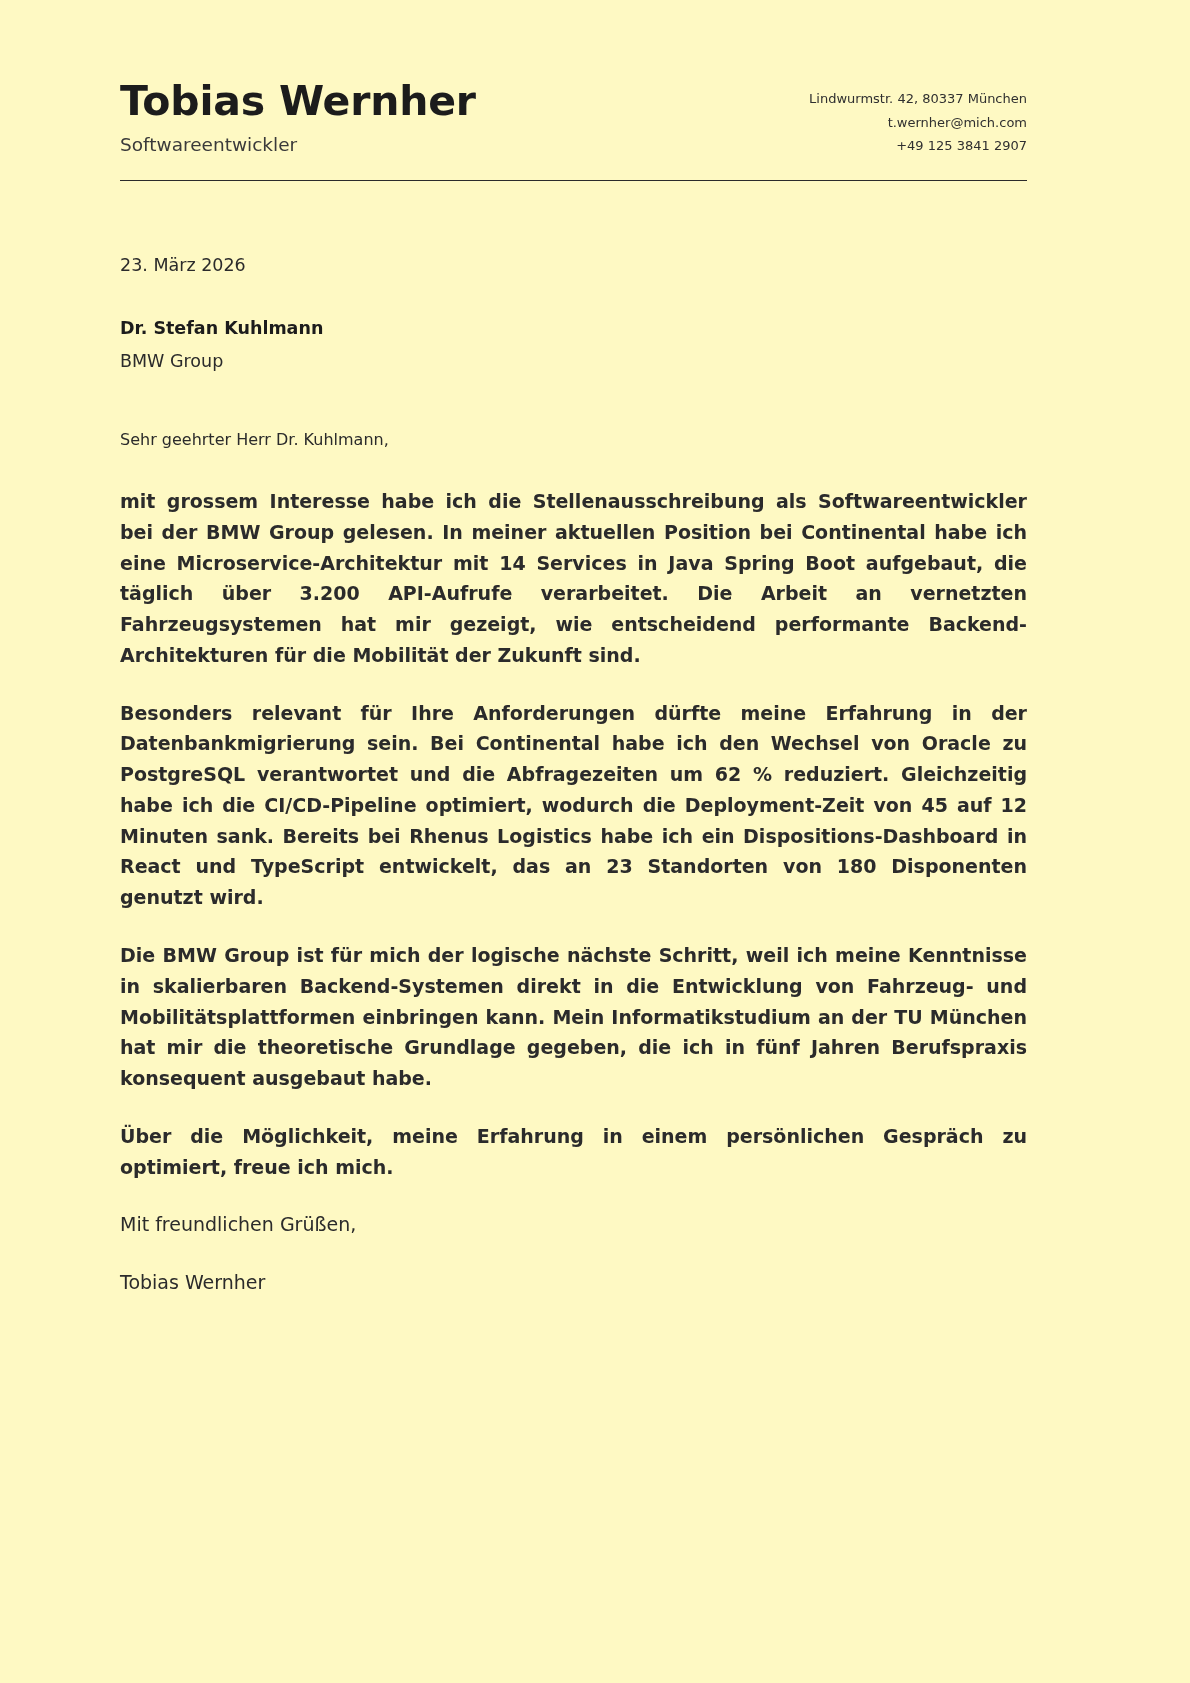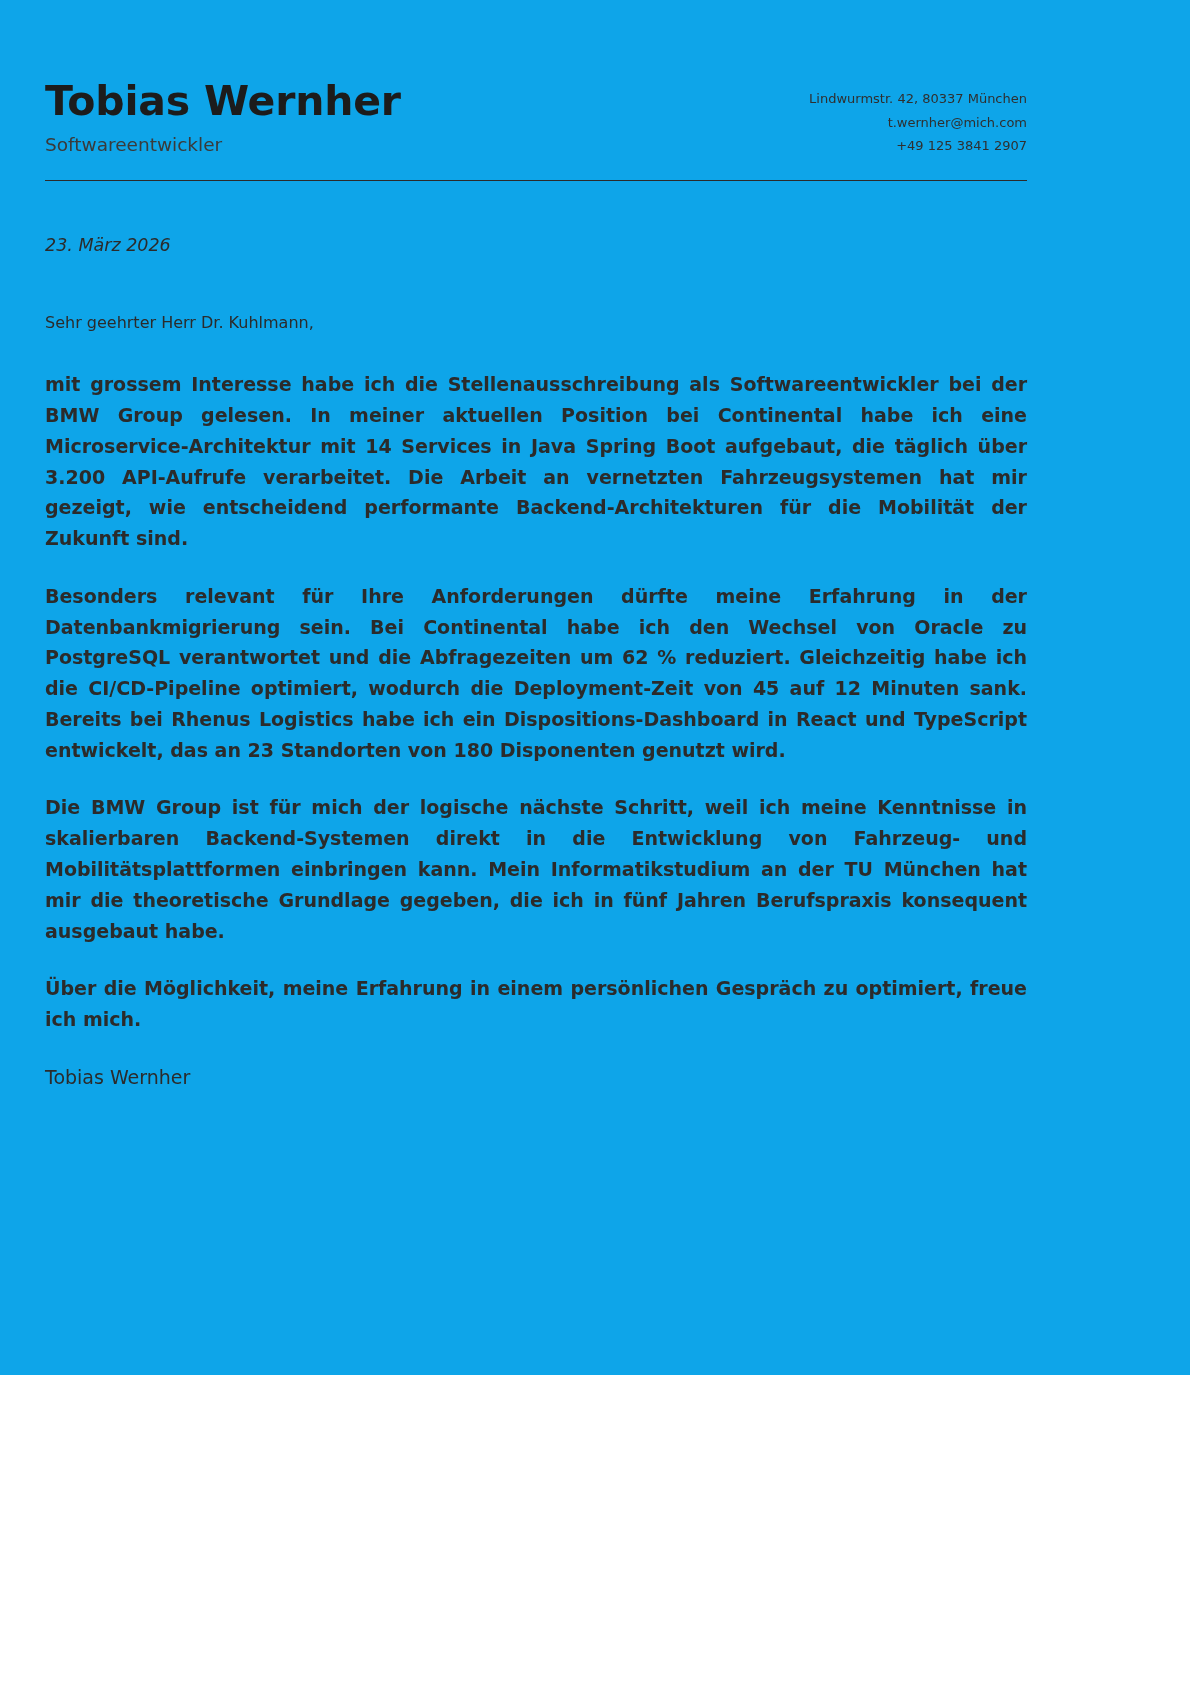--- a/index.html
+++ b/index.html
@@ -10,24 +10,24 @@
   body {
     width: 1190px;
     height: 1683px;
     font-family: "DejaVu Sans", "Liberation Sans", sans-serif;
     color: #2b2b2b;
     -webkit-font-smoothing: antialiased;
   }
   .page {
     position: relative;
     width: 1190px;
-    height: 1375px;
+    height: 1683px;
     box-sizing: border-box;
-    padding: 78px 163px 0 45px;
-    background: #0ea5e9;
+    padding: 78px 163px 0 120px;
+    background: #fef9c3;
   }
 
   
   .letterhead {
     display: flex;
     align-items: flex-start;
     justify-content: space-between;
     padding-bottom: 22px;
     border-bottom: 1.4px solid #2b2b2b;
   }
@@ -52,21 +52,21 @@
     text-align: right;
     font-size: 13px;
     line-height: 1.82;
     color: #2f2f2f;
     padding-top: 9px;
     white-space: nowrap;
   }
   .contact div { display: block; }
 
   
-  .meta { margin-top: 52px; font-style: italic; }
+  .meta { margin-top: 72px; }
   .date {
     font-size: 17.5px;
     line-height: 1.4;
     color: #2b2b2b;
   }
   .recipient { margin-top: 39px; }
   .recipient-name {
     font-size: 17.5px;
     font-weight: 700;
     color: #1c1c1c;
@@ -123,24 +123,29 @@
     </div>
     <div class="contact">
       <div>Lindwurmstr. 42, 80337 München</div>
       <div>t.wernher@mich.com</div>
       <div>+49 125 3841 2907</div>
     </div>
   </div>
 
   <div class="meta">
     <div class="date">23. März 2026</div>
+    <div class="recipient">
+      <div class="recipient-name">Dr. Stefan Kuhlmann</div>
+      <div class="recipient-org">BMW Group</div>
+    </div>
   </div>
 
   <div class="letter-body">
     <div class="salutation">Sehr geehrter Herr Dr. Kuhlmann,</div>
     <p class="para">mit grossem Interesse habe ich die Stellenausschreibung als Softwareentwickler bei der BMW Group gelesen. In meiner aktuellen Position bei Continental habe ich eine Microservice-Architektur mit 14 Services in Java Spring Boot aufgebaut, die täglich über 3.200 API-Aufrufe verarbeitet. Die Arbeit an vernetzten Fahrzeugsystemen hat mir gezeigt, wie entscheidend performante Backend-Architekturen für die Mobilität der Zukunft sind.</p>
     <p class="para">Besonders relevant für Ihre Anforderungen dürfte meine Erfahrung in der Datenbankmigrierung sein. Bei Continental habe ich den Wechsel von Oracle zu PostgreSQL verantwortet und die Abfragezeiten um 62 % reduziert. Gleichzeitig habe ich die CI/CD-Pipeline optimiert, wodurch die Deployment-Zeit von 45 auf 12 Minuten sank. Bereits bei Rhenus Logistics habe ich ein Dispositions-Dashboard in React und TypeScript entwickelt, das an 23 Standorten von 180 Disponenten genutzt wird.</p>
     <p class="para">Die BMW Group ist für mich der logische nächste Schritt, weil ich meine Kenntnisse in skalierbaren Backend-Systemen direkt in die Entwicklung von Fahrzeug- und Mobilitätsplattformen einbringen kann. Mein Informatikstudium an der TU München hat mir die theoretische Grundlage gegeben, die ich in fünf Jahren Berufspraxis konsequent ausgebaut habe.</p>
     <p class="para">Über die Möglichkeit, meine Erfahrung in einem persönlichen Gespräch zu optimiert, freue ich mich.</p>
+    <p class="closing">Mit freundlichen Grüßen,</p>
     <p class="signature">Tobias Wernher</p>
   </div>
 
 </div>
 
 </body></html>

